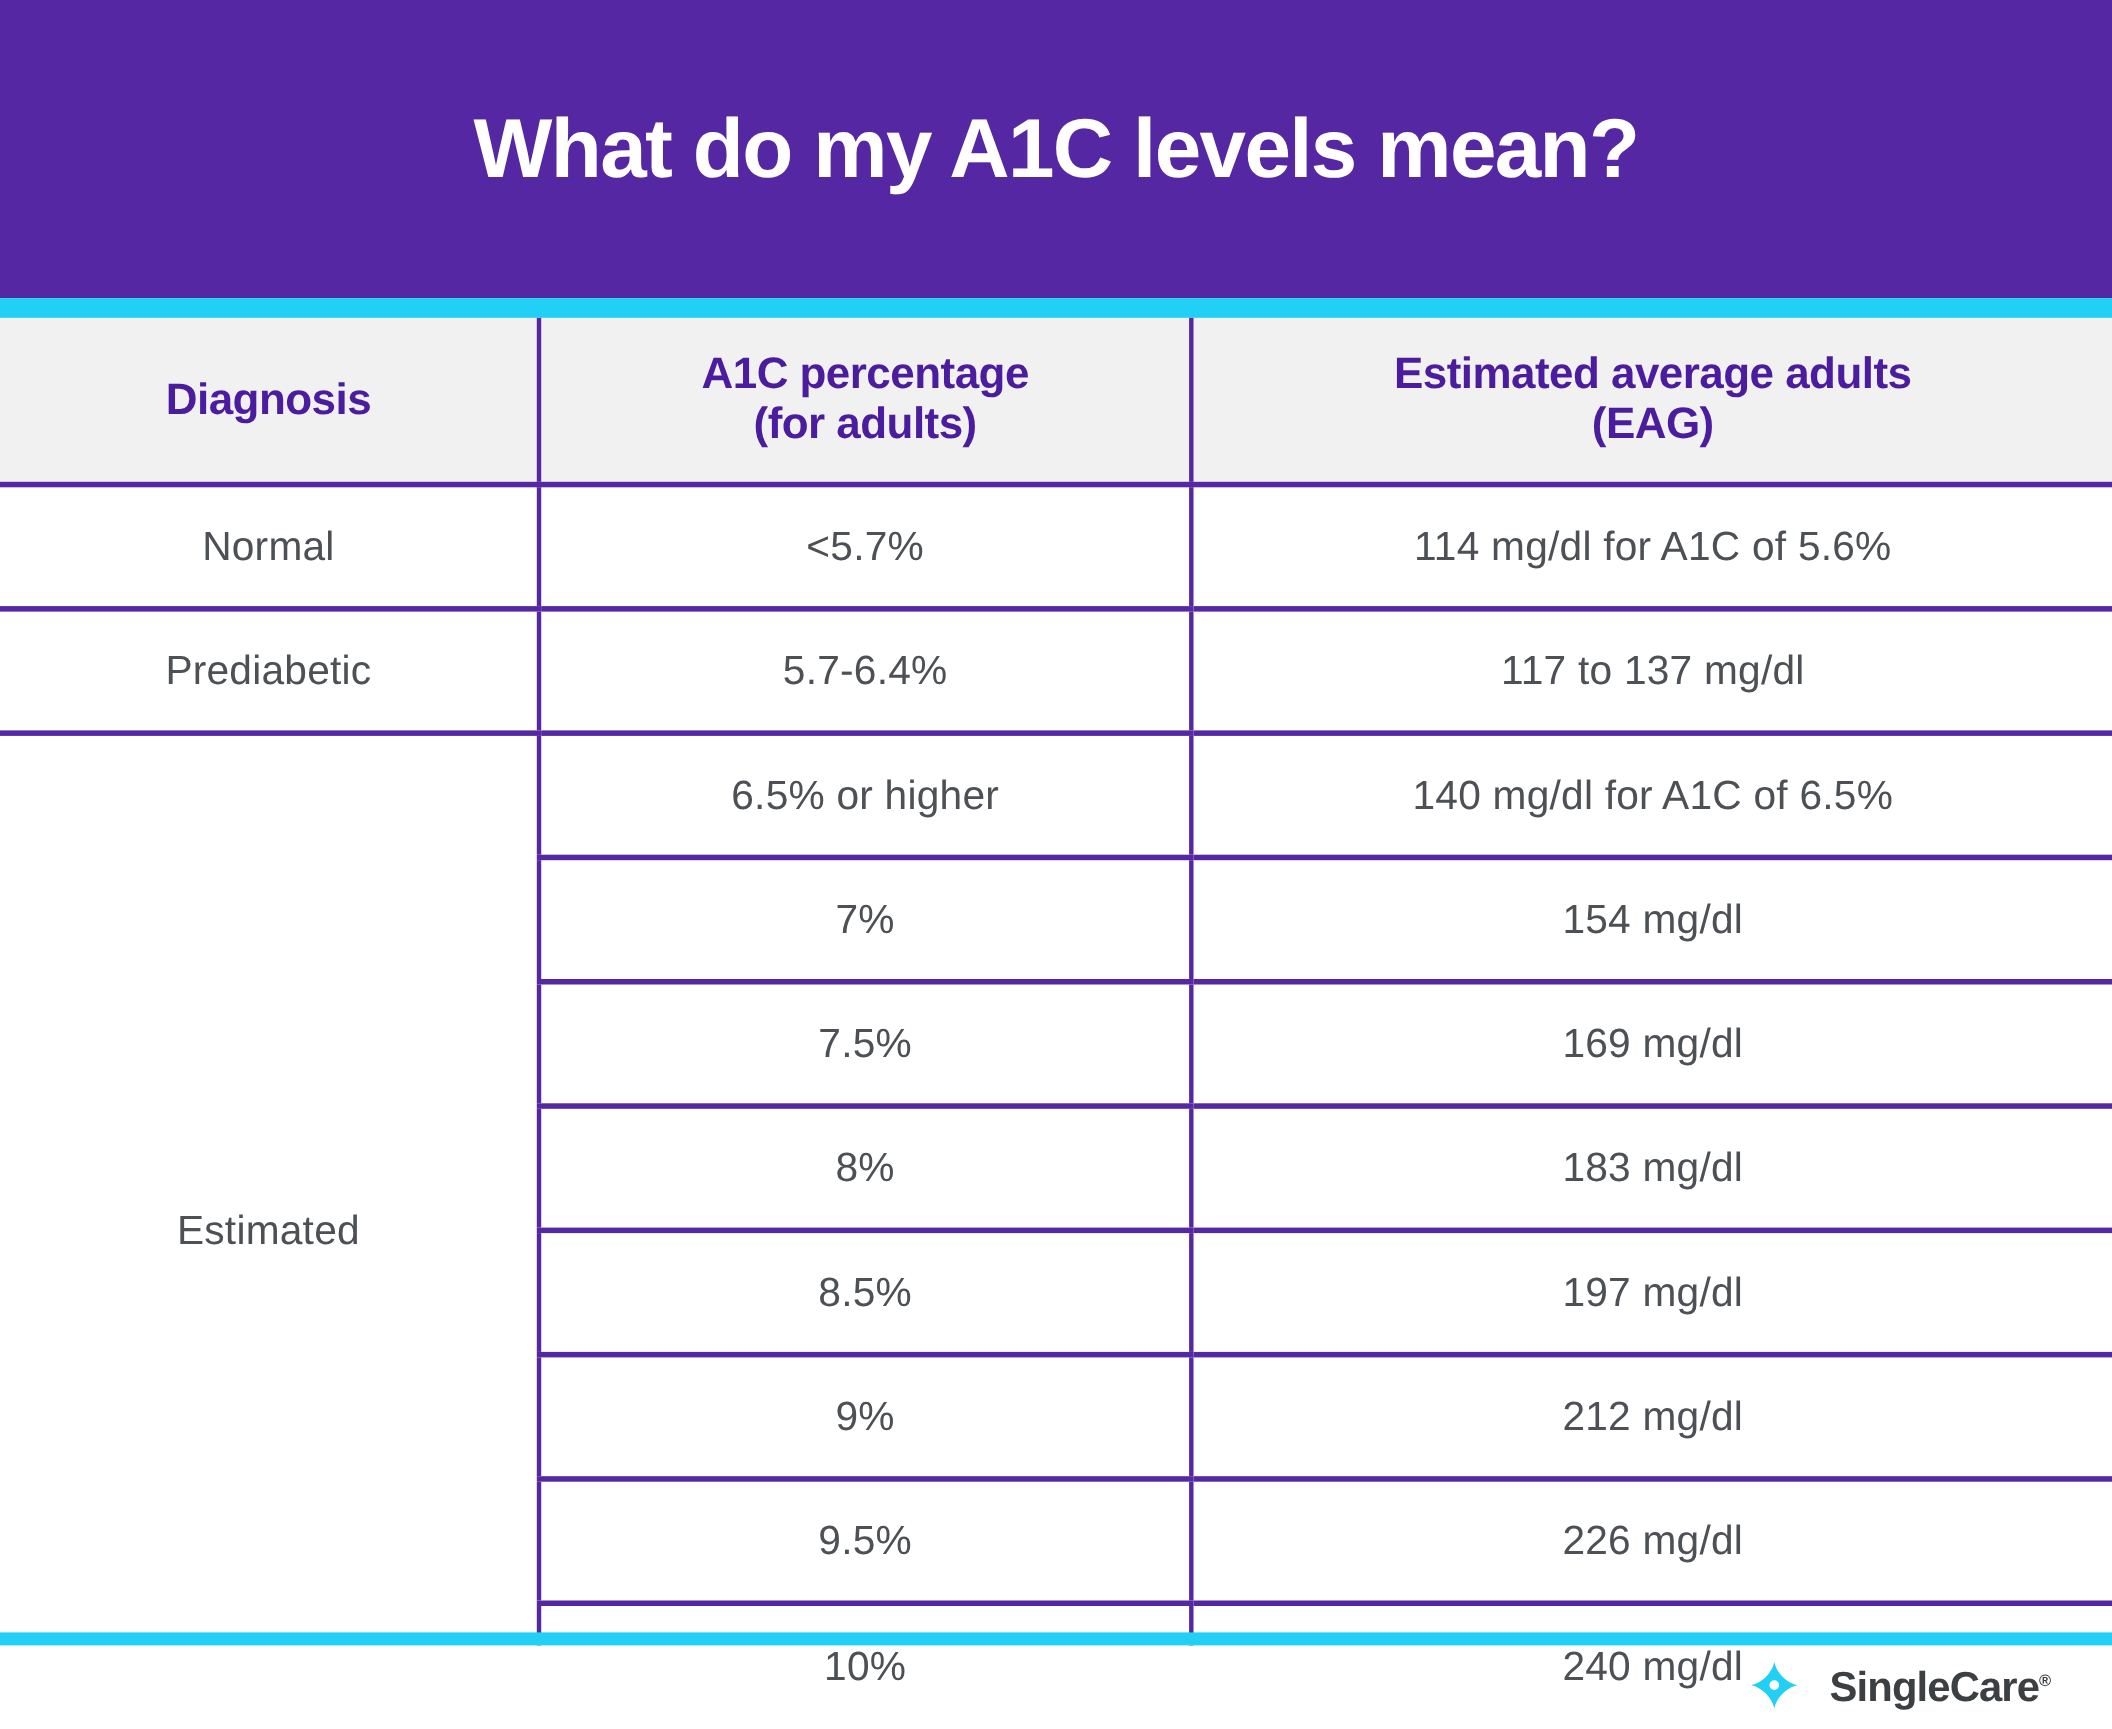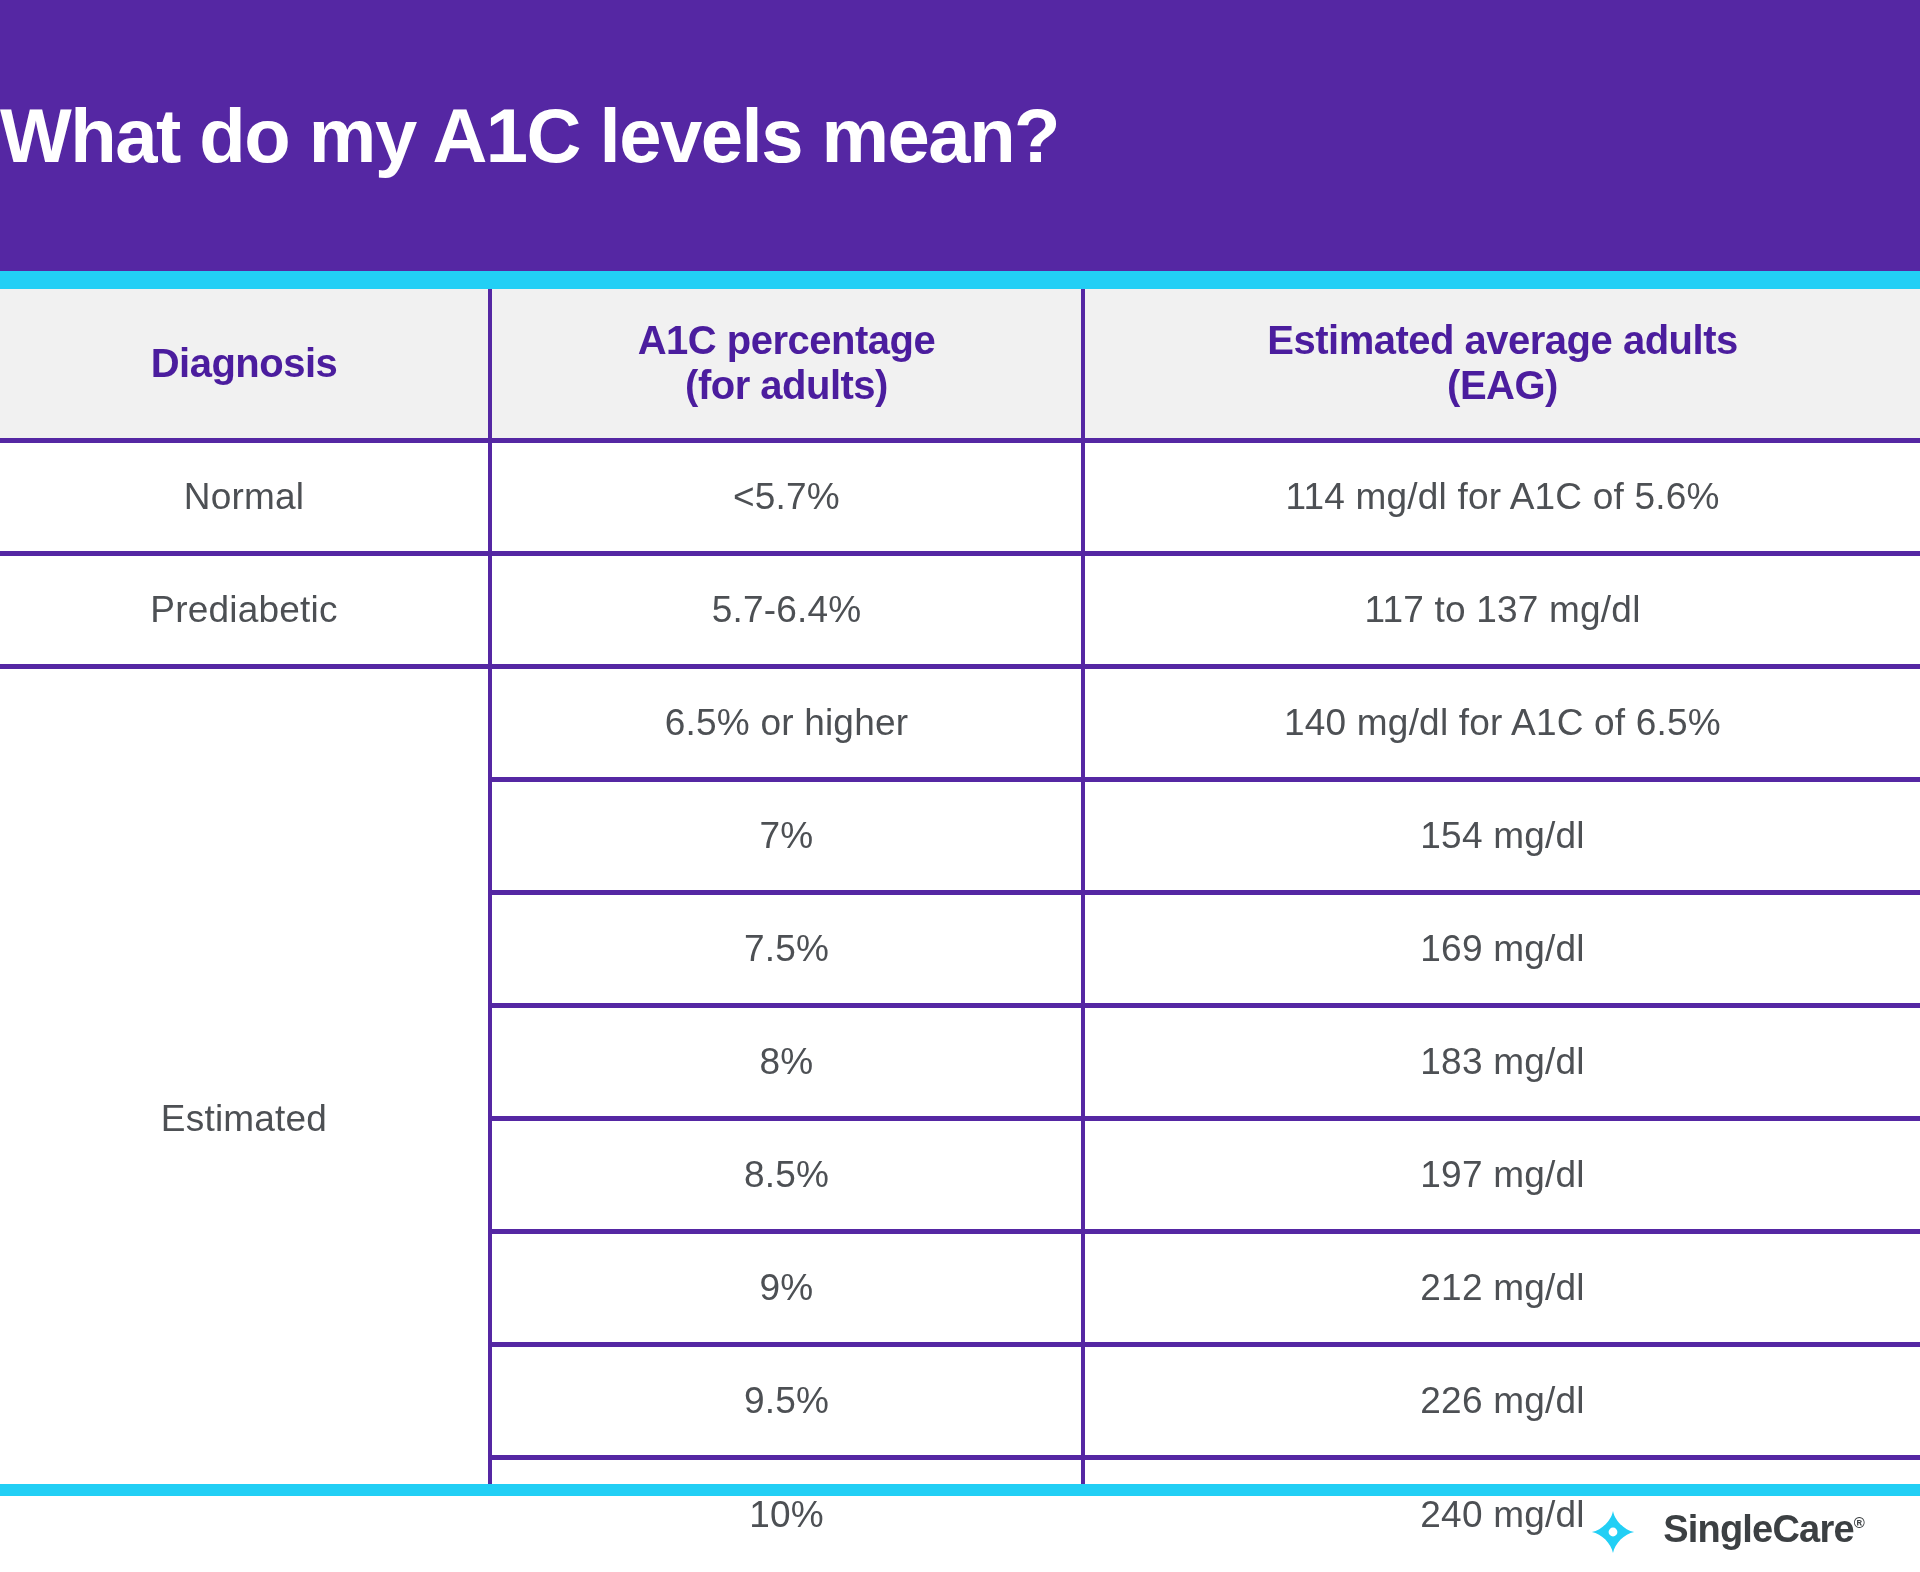--- a/index.html
+++ b/index.html
@@ -13,21 +13,21 @@
     font-family: "Liberation Sans", sans-serif;
     overflow: hidden;
   }
 
   
   .banner {
     height: 271px;
     background: #5527a3;
     display: flex;
     align-items: center;
-    justify-content: flex-start;
+    justify-content: center;
     box-sizing: border-box;
   }
   .banner-title {
     color: #ffffff;
     font-size: 76px;
     font-weight: 700;
     letter-spacing: -1.5px;
     line-height: 1;
     text-align: center;
     white-space: nowrap;
@@ -100,21 +100,21 @@
     height: 76px;
     background: #ffffff;
     display: flex;
     align-items: center;
     justify-content: flex-end;
     padding-right: 56px;
     box-sizing: border-box;
   }
   .logo {
     display: flex;
-    align-items: flex-start;
+    align-items: center;
     gap: 28px;
   }
   .logo-mark { display: block; }
   .logo-text {
     color: #3c4043;
     font-size: 38px;
     font-weight: 700;
     letter-spacing: -0.8px;
     line-height: 1;
     position: relative;

